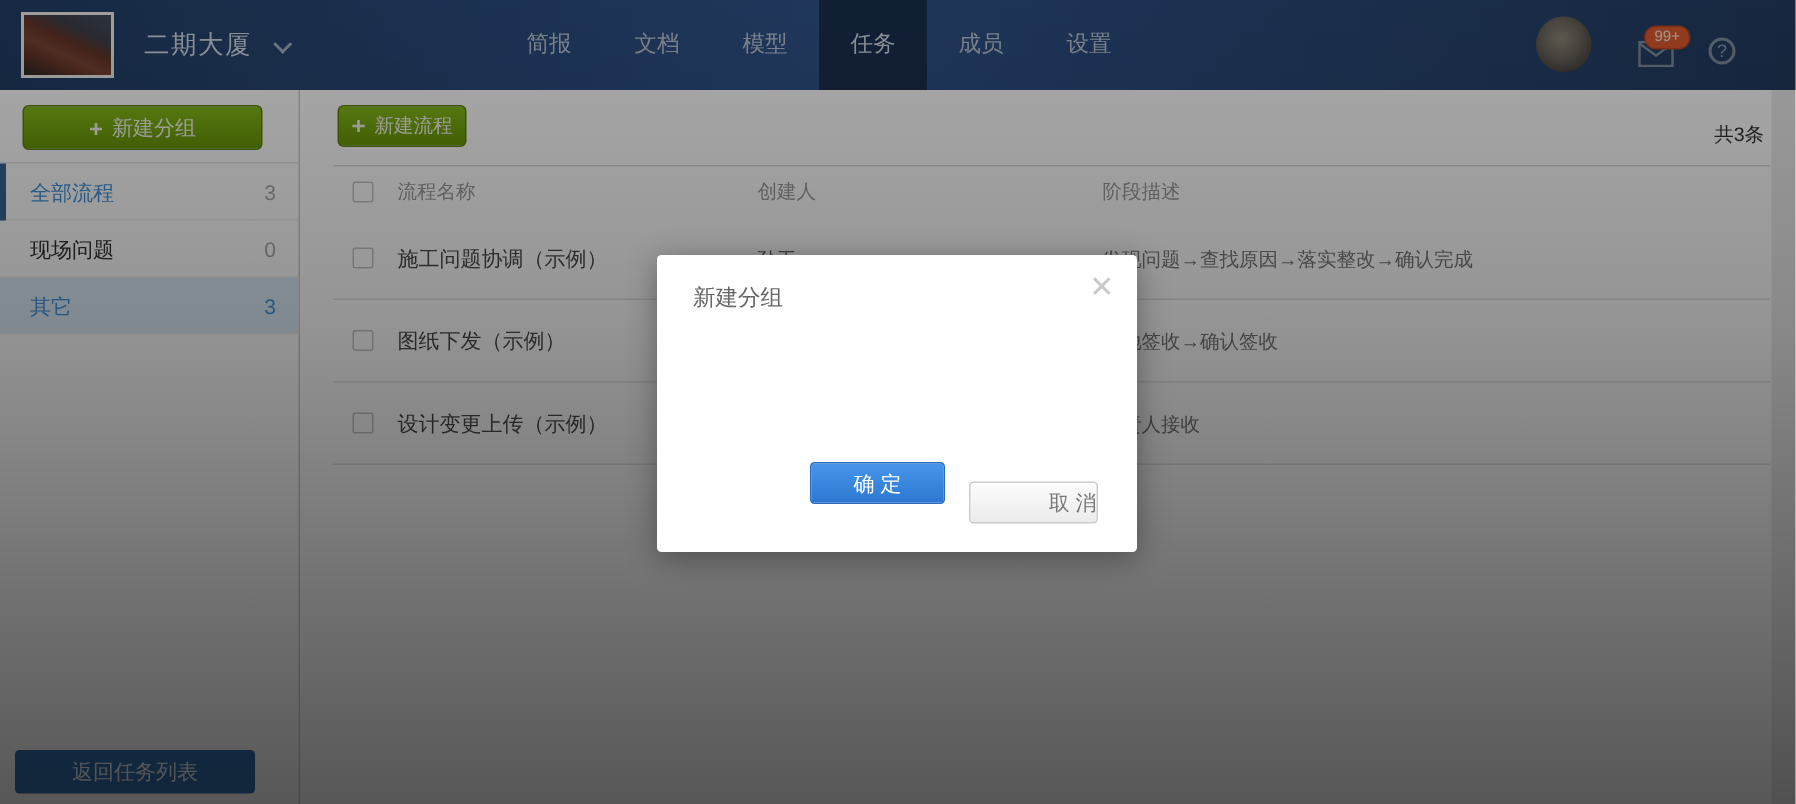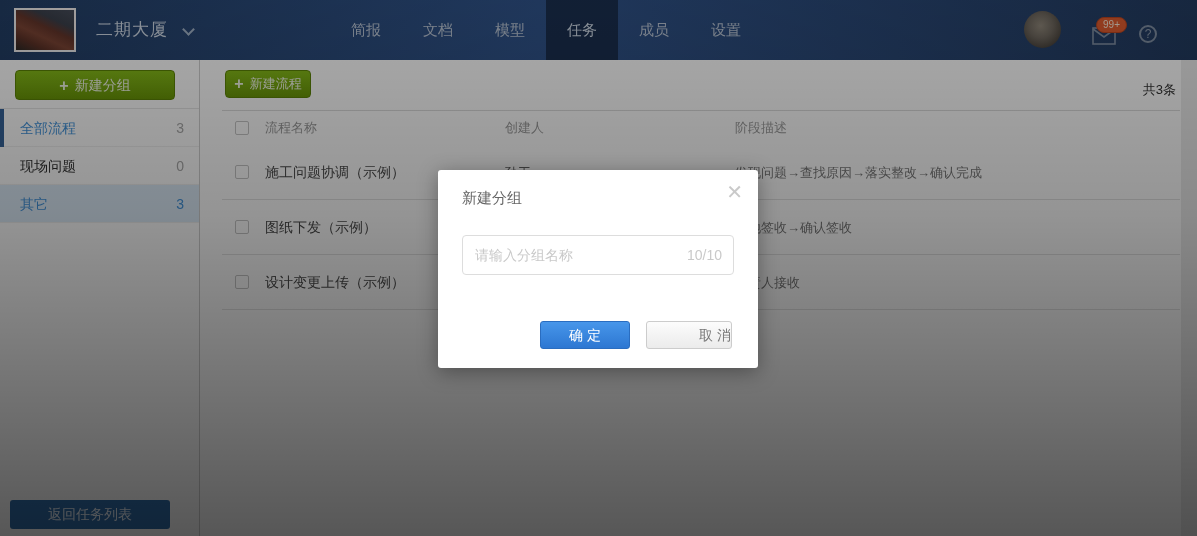--- a/index.html
+++ b/index.html
@@ -134,21 +134,21 @@
     position:absolute; left:24px; top:65px; width:272px; height:40px;
     border:1px solid #ddd; border-radius:4px; background:#fff;
   }
   .modal-input input {
     position:absolute; left:12px; top:0; width:190px; height:38px; border:none; outline:none;
     font-size:14px; color:#555; font-family:inherit; background:transparent;
   }
   .modal-input input::placeholder { color:#c9c9c9; }
   .char-count { position:absolute; right:11px; top:0; line-height:38px; font-size:14px; color:#c9c9c9; }
   .btn-confirm {
-    position:absolute; left:102px; top:151px; width:90px; height:28px;
+    position:absolute; left:102px; top:138px; width:90px; height:28px;
     background:linear-gradient(180deg,#4796ea 0%,#2d77d2 100%);
     border:1px solid #2a6dc0; border-radius:3px;
     color:#fff; font-size:14px; text-align:center; line-height:26px; cursor:pointer;
   }
   .btn-cancel {
     position:absolute; left:208px; top:151px; width:86px; height:28px;
     background:linear-gradient(180deg,#fcfcfc 0%,#ebebeb 100%);
     border:1px solid #ccc; border-radius:3px;
     color:#777; font-size:14px; text-align:right; line-height:26px; cursor:pointer;
   }
@@ -239,21 +239,17 @@
       </div>
     </div>
     <div class="right-strip"></div>
   </div>
 
   <div class="dim"></div>
 
   <div class="modal">
     <div class="modal-title">新建分组</div>
     <div class="modal-close">✕</div>
-    <div class="modal-input">
-      <input type="text" placeholder="请输入分组名称" style="">
-      <span class="char-count">10/10</span>
-    </div>
     <div class="btn-confirm">确 定</div>
     <div class="btn-cancel">取 消</div>
   </div>
 
 </div>
 
 </body></html>

